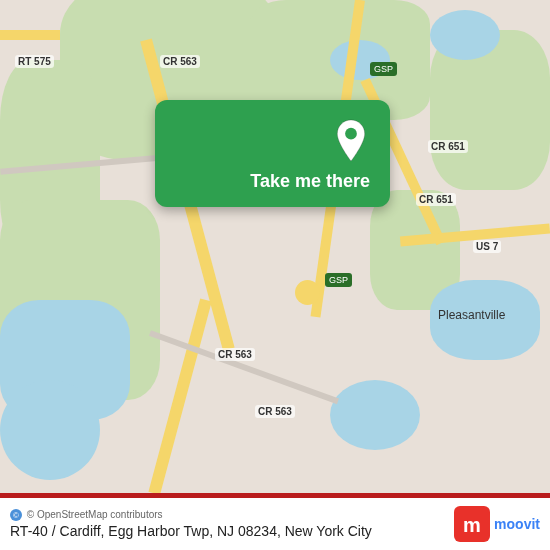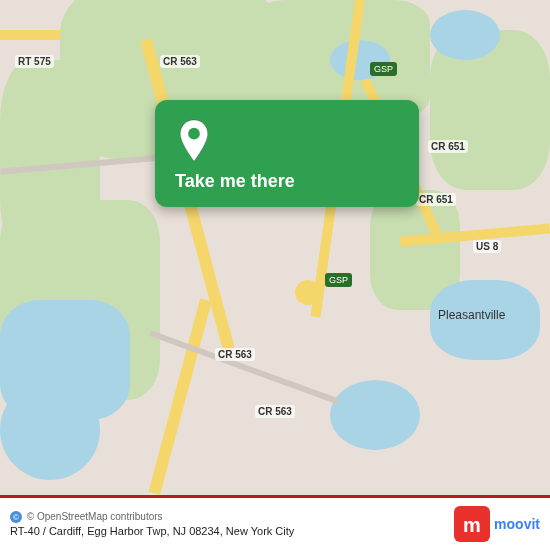--- a/index.html
+++ b/index.html
@@ -76,27 +76,27 @@
     }
     .shield-green {
       background: #2a6e28;
     }
 
     
     #popup-card {
       position: absolute;
       top: 100px;
       left: 155px;
-      width: 264px;
+      width: 235px;
       background-color: #2ea04f;
       border-radius: 12px;
       padding: 18px 20px 14px 20px;
       display: flex;
       flex-direction: column;
-      align-items: flex-start;
+      align-items: flex-end;
       z-index: 100;
       box-shadow: 0 4px 12px rgba(0,0,0,0.3);
     }
 
     #pin-icon {
       width: 38px;
       height: 45px;
       margin-bottom: 8px;
     }
 
@@ -113,40 +113,40 @@
     }
 
     
     #bottom-bar {
       position: absolute;
       bottom: 0;
       left: 0;
       width: 100%;
       background: white;
       padding: 8px 10px;
-      border-top: 3px solid #b91c1c;
+      border-top: 5px solid #b91c1c;
       display: flex;
       align-items: center;
       justify-content: space-between;
       z-index: 200;
     }
 
     #bottom-left {
       display: flex;
       flex-direction: column;
     }
 
     #osm-credit {
       font-size: 10px;
       color: #666;
       margin-bottom: 2px;
     }
 
     #location-text {
-      font-size: 11px;
+      font-size: 14px;
       color: #222;
       font-weight: 500;
     }
 
     #moovit-logo {
       display: flex;
       align-items: center;
       gap: 4px;
     }
 
@@ -211,21 +211,21 @@
     <div class="road-gray" style="top:160px;left:0px;width:200px;height:6px;transform:rotate(-5deg);"></div>
     <div class="road-gray" style="top:330px;left:150px;width:200px;height:6px;transform:rotate(20deg);transform-origin:left center;"></div>
 
     <div style="position:absolute;top:280px;left:295px;width:25px;height:25px;background:#f5d66a;border-radius:50%;z-index:5;"></div>
 
     <div class="road-label" style="top:55px;left:160px;">CR 563</div>
     <div class="road-label" style="top:348px;left:215px;">CR 563</div>
     <div class="road-label" style="top:405px;left:255px;">CR 563</div>
     <div class="road-label" style="top:140px;left:428px;">CR 651</div>
     <div class="road-label" style="top:193px;left:416px;">CR 651</div>
-    <div class="road-label" style="top:240px;left:473px;">US 8</div>
+    <div class="road-label" style="top:240px;left:473px;">US 7</div>
     <div class="road-label" style="top:55px;left:15px;">RT 575</div>
 
     <div class="shield shield-green" style="top:62px;left:370px;">GSP</div>
     <div class="shield shield-green" style="top:273px;left:325px;">GSP</div>
 
     <div style="position:absolute;top:308px;left:438px;font-size:12px;color:#333;font-weight:500;white-space:nowrap;">Pleasantville</div>
 
   </div>
 
   <div id="popup-card">

